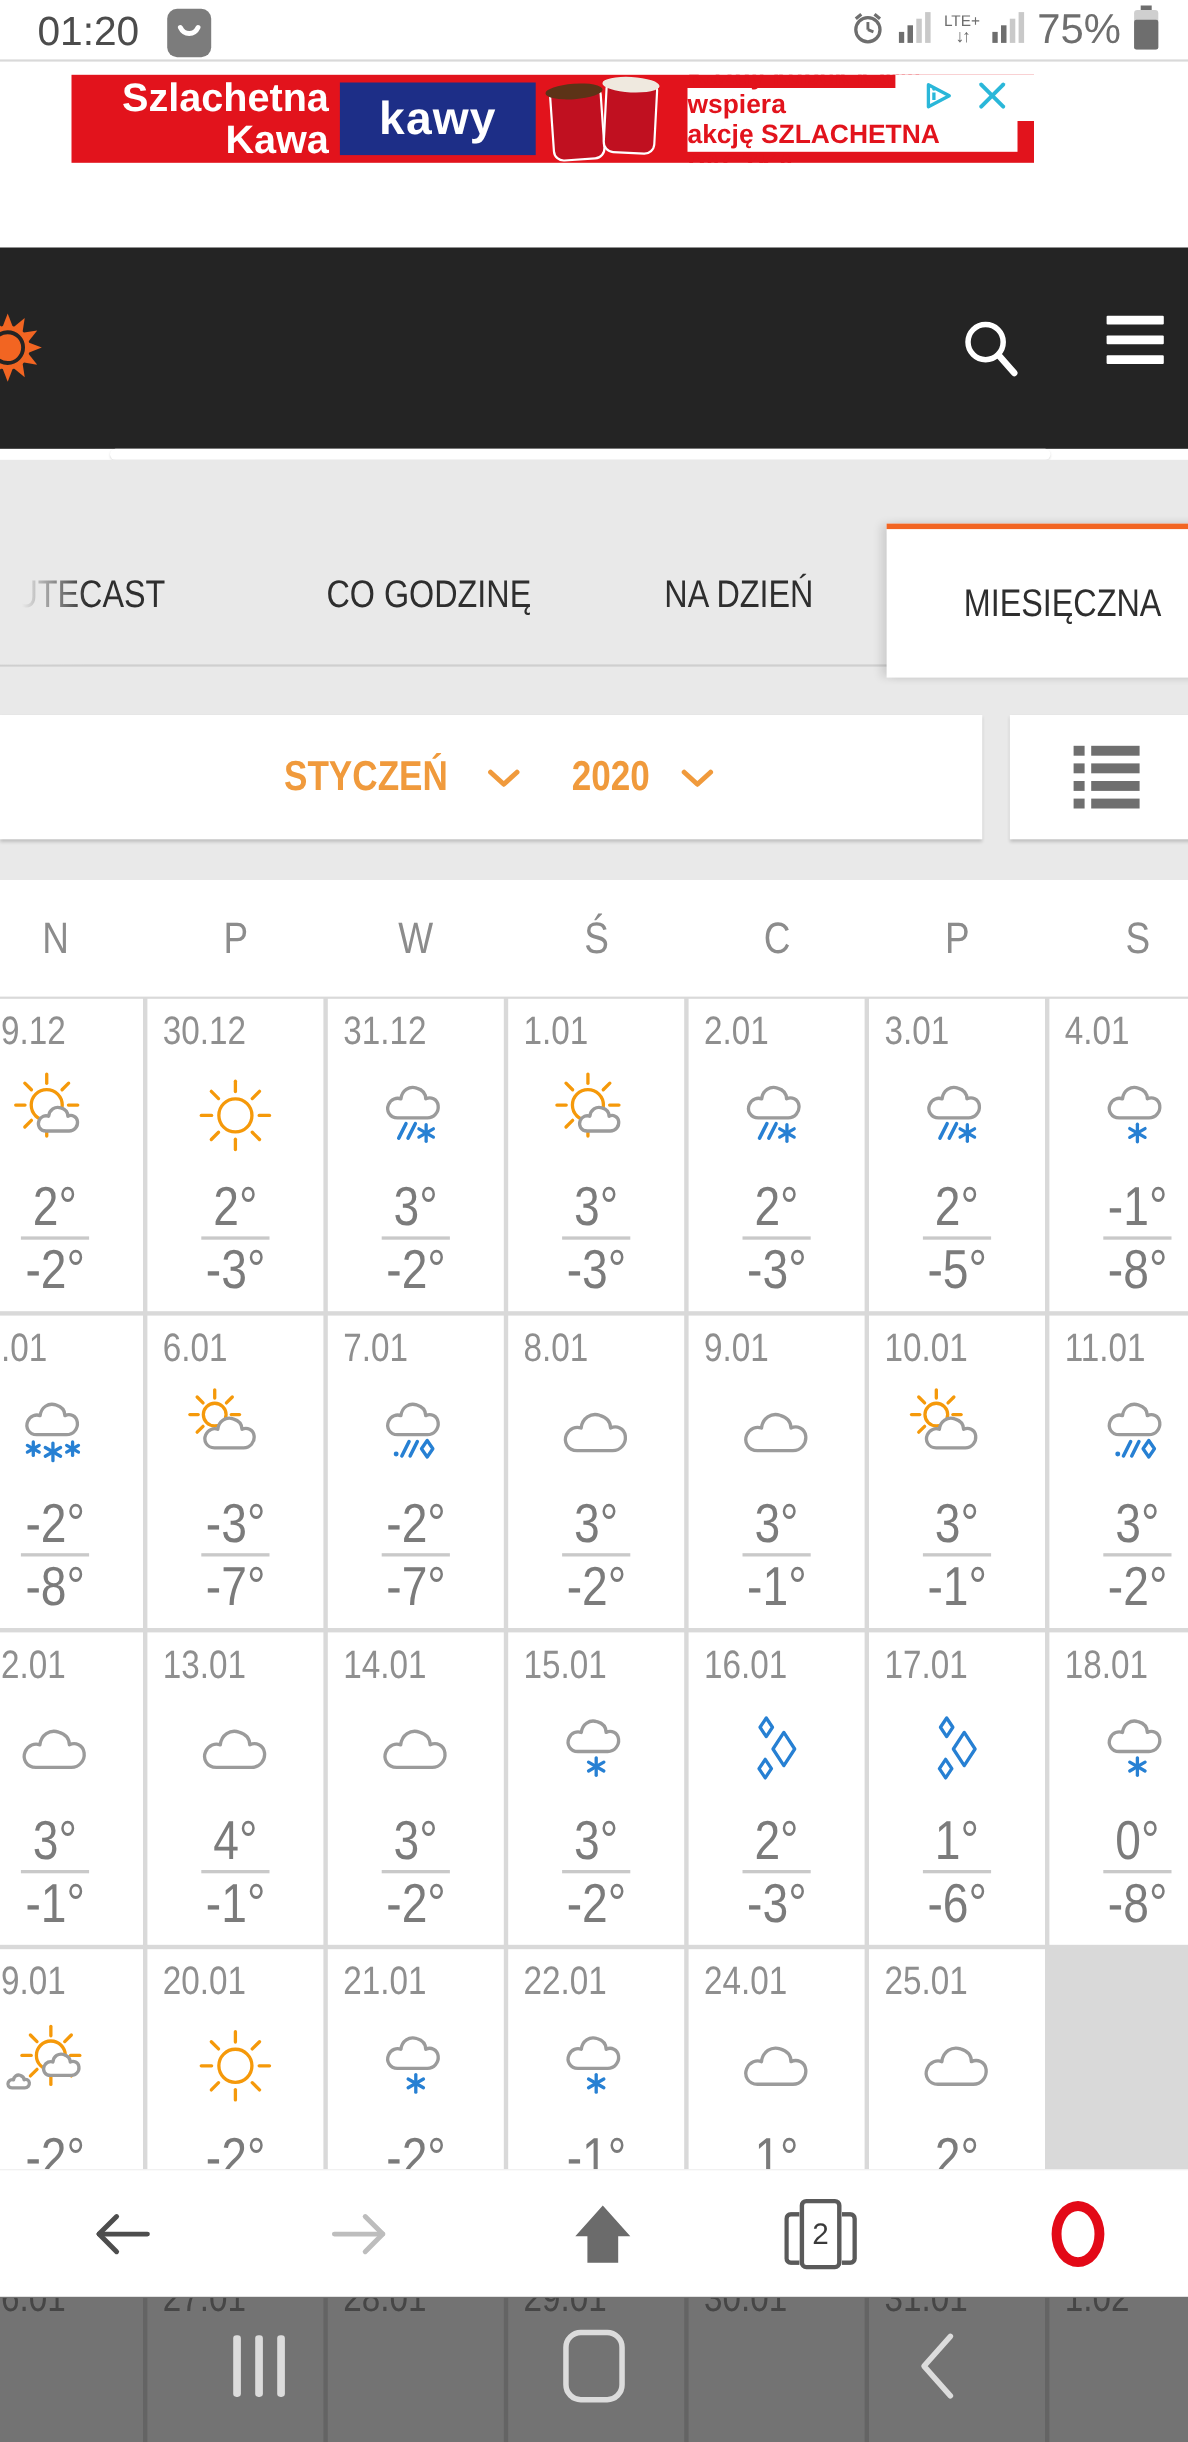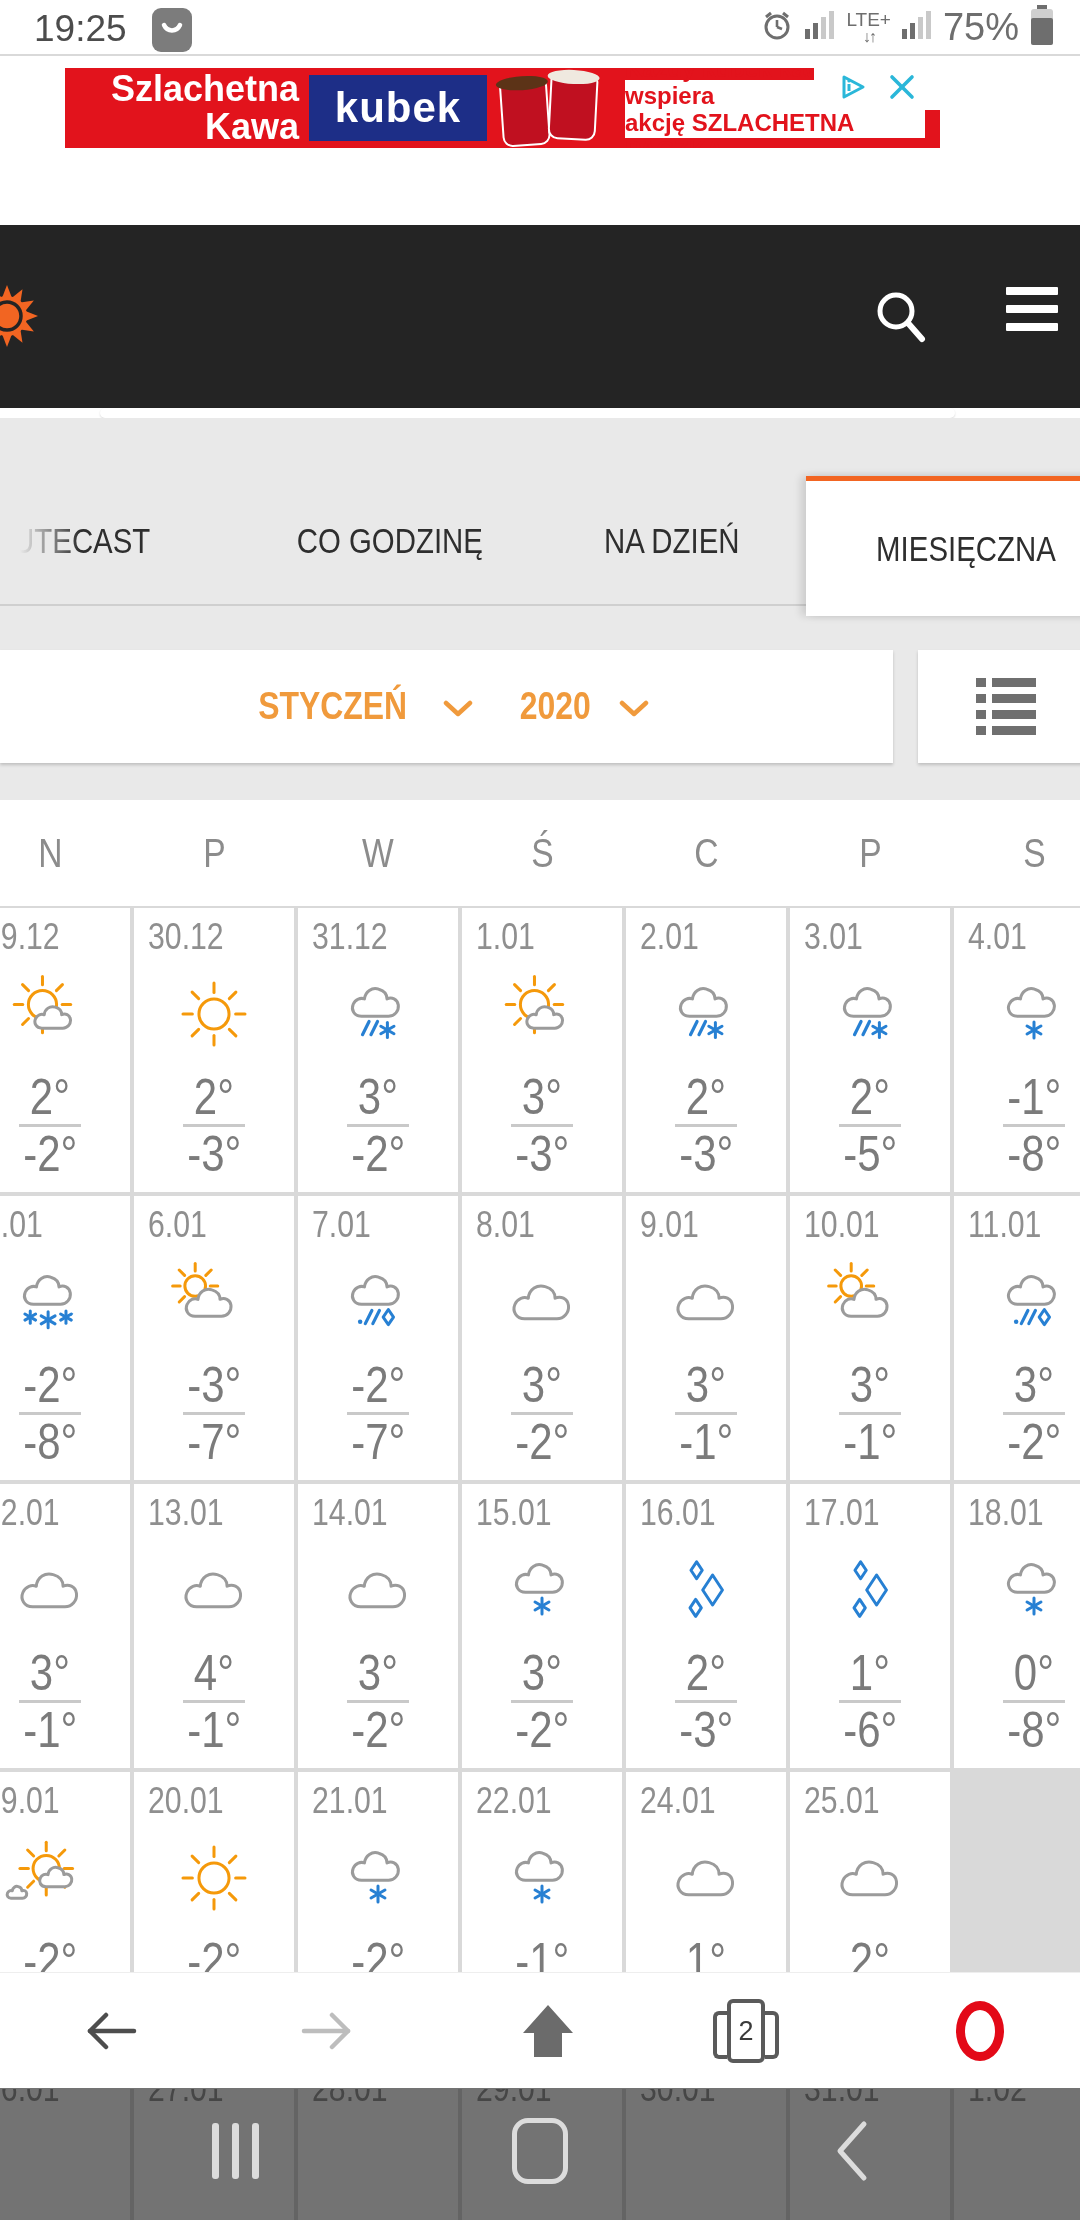--- a/index.html
+++ b/index.html
@@ -8,21 +8,21 @@
   .cond{display:inline-block;transform:scaleX(0.84);transform-origin:center;}
   .cond-l{display:inline-block;transform:scaleX(0.84);transform-origin:left center;}
 
   
   .statusbar{position:absolute;left:0;top:0;width:1080px;height:54px;background:#fff;}
   .status-time{position:absolute;left:34px;top:8px;font-size:37px;color:#4c4c4c;}
   .status-app{position:absolute;left:150px;top:6px;}
   .status-right{position:absolute;right:26px;top:0;height:54px;display:flex;align-items:center;gap:11px;}
   .status-pct{font-size:38px;color:#6e6e6e;}
   .lte-stack{display:flex;flex-direction:column;align-items:center;line-height:1;color:#6e6e6e;}
-  .lte-stack .l1{font-size:19px;text-align:right;}
+  .lte-stack .l1{font-size:14px;text-align:right;}
   .lte-stack .l2{font-size:16px;letter-spacing:-2px;}
   .status-divider{position:absolute;left:0;top:54px;width:1080px;height:2px;background:#d9d9d9;}
 
   
   .ad{position:absolute;left:65px;top:68px;width:875px;height:80px;background:var(--ad-red);overflow:hidden;}
   .ad-left{position:absolute;left:14px;top:2px;width:220px;text-align:right;color:#fff;
     font-weight:700;font-size:36px;line-height:38px;}
   .moya-box{position:absolute;left:244px;top:7px;width:178px;height:66px;background:var(--moya-navy);
     display:flex;align-items:center;justify-content:center;}
   .moya-text{color:#fff;font-weight:700;font-size:42px;letter-spacing:1px;}
@@ -110,21 +110,21 @@
   .recents{display:flex;gap:13px;}
   .recents .b{width:7px;height:56px;background:#dcdcdc;border-radius:3px;}
   .ahome{width:46px;height:56px;border:5px solid #dcdcdc;border-radius:16px;}
 </style>
 </head>
 <body>
 
 <div class="screen">
 
   <div class="statusbar">
-    <div class="status-time">19:25</div>
+    <div class="status-time">01:20</div>
     <div class="status-app">
       <svg width="44" height="48">
           <rect x="2" y="2" width="40" height="44" rx="9" fill="#7c7c7c"></rect>
       <path d="M14 19 A9 10 0 0 0 30 19" fill="none" stroke="#fff" stroke-width="4.5" stroke-linecap="round"></path>
         </svg>
     </div>
     <div class="status-right">
       <span>
         <svg width="34" height="34">
             <circle cx="17" cy="19" r="11" fill="none" stroke="#6e6e6e" stroke-width="3"></circle>
@@ -165,21 +165,21 @@
     </div>
   </div>
   <div class="status-divider"></div>
 
   <div class="ad">
     <div class="ad-left">
       <div>Szlachetna</div>
       <div>Kawa</div>
     </div>
     <div class="moya-box">
-      <span class="moya-text">kubek</span>
+      <span class="moya-text">kawy</span>
     </div>
     <div class="cups">
       <div class="cup cup1">
           <div class="lid"></div>
         </div>
       <div class="cup cup2">
           <div class="lid"></div>
         </div>
     </div>
     <div class="ad-right">

